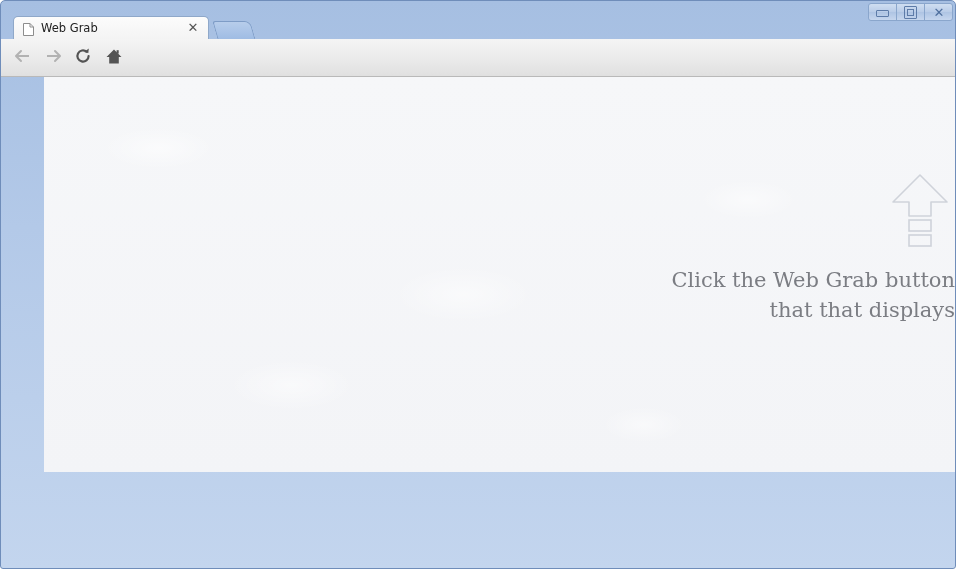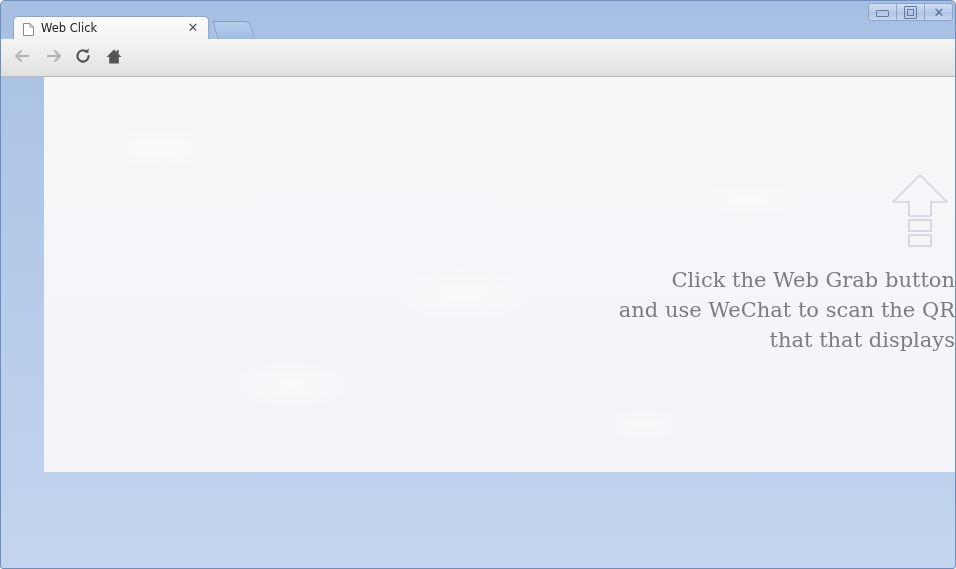--- a/index.html
+++ b/index.html
@@ -243,21 +243,21 @@
 
   <div id="tab-strip">
 
     <div id="tab-active">
       <span id="tab-favicon">
         <svg width="11" height="13" viewBox="0 0 11 13">
           <path d="M0.5 0.5 H7 L10.5 4 V12.5 H0.5 Z" fill="#ffffff" stroke="#8d8d8d" stroke-width="1"></path>
           <path d="M7 0.5 V4 H10.5" fill="none" stroke="#8d8d8d" stroke-width="1"></path>
         </svg>
       </span>
-      <span id="tab-title">Web Click</span>
+      <span id="tab-title">Web Grab</span>
       <span id="tab-close">✕</span>
     </div>
 
     <div id="new-tab-button"></div>
 
     <div id="window-controls">
       <div class="win-btn">
         <span class="wb-min-glyph"></span>
       </div>
       <div class="win-btn">
@@ -347,18 +347,17 @@
         <path d="M29 2 L56 29 L40 29 L40 43 L18 43 L18 29 L2 29 Z" fill="none" stroke="#cfd3da" stroke-width="1.6" stroke-linejoin="round"></path>
 
         <rect x="18" y="47" width="22" height="11" fill="none" stroke="#cfd3da" stroke-width="1.6"></rect>
 
         <rect x="18" y="62" width="22" height="11" fill="none" stroke="#cfd3da" stroke-width="1.6"></rect>
       </svg>
     </div>
 
     <div id="hint-text">
       <span class="hint-line">Click the Web Grab button</span>
-      <span class="hint-line">and use WeChat to scan the QR</span>
       <span class="hint-line">that that displays</span>
     </div>
   </div>
 
 </div>
 
 </body></html>

